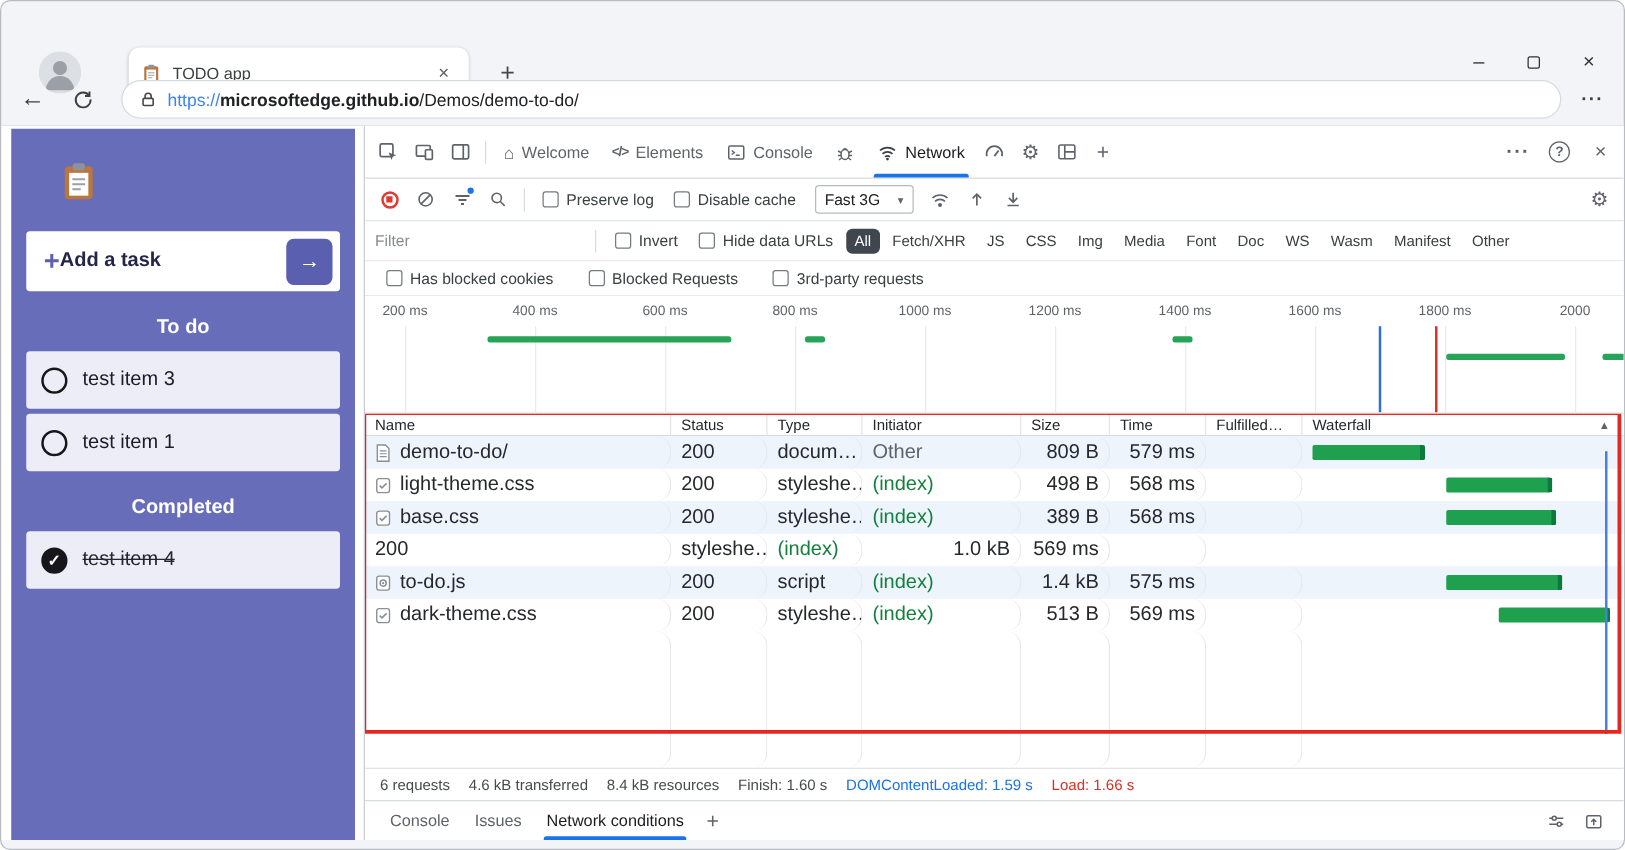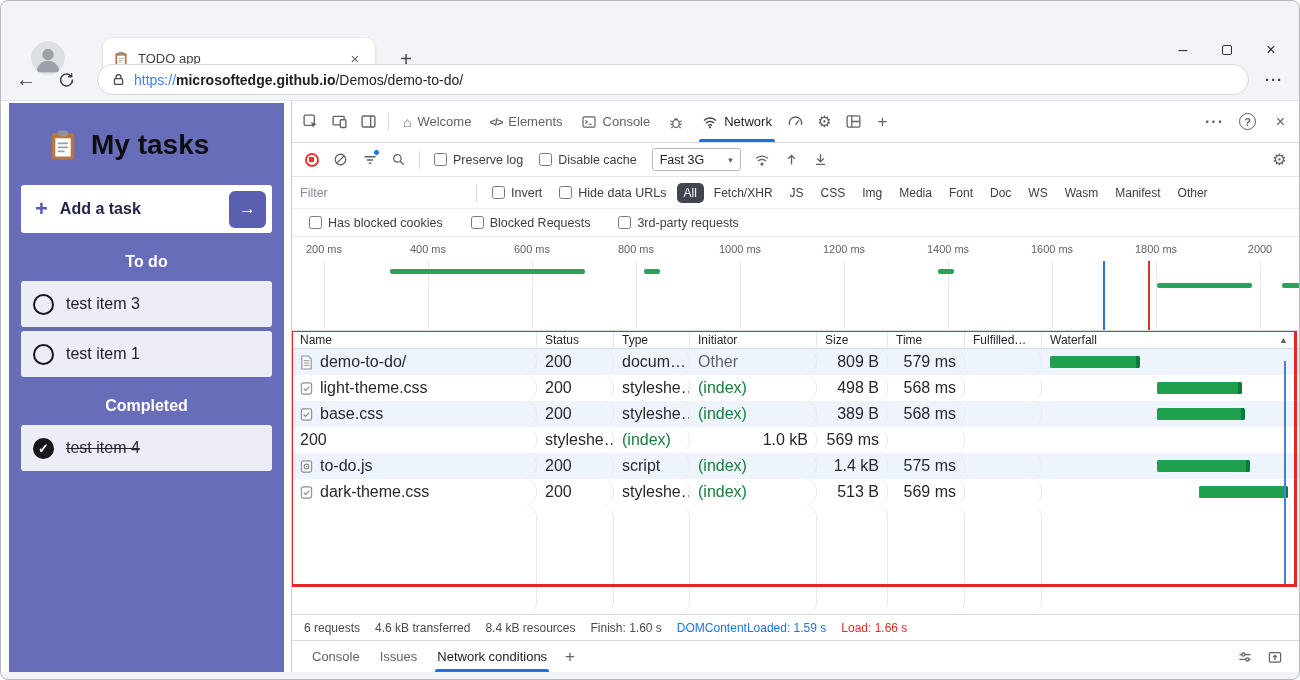--- a/index.html
+++ b/index.html
@@ -34,21 +34,21 @@
 
   
   .content { position:absolute; top:100px; left:0; right:0; bottom:7px; background:#fff; }
 
   
   .todo { position:absolute; left:8px; top:2px; width:275px; bottom:0; background:#686db9; padding-top:26px; }
   .todo-titlerow { display:flex; align-items:center; margin-left:38px; gap:12px; }
   .todo-title { font-size:28px; font-weight:700; color:#0d0d12; }
   .addtask { margin:24px 12px 0; height:48px; background:#fff; border-radius:3px; display:flex; align-items:center; padding:0 6px 0 14px; cursor:pointer; }
   .addtask-plus { color:#5a5fb0; font-size:22px; font-weight:700; }
-  .addtask-label { flex:1; margin-left:12px; font-size:16px; font-weight:700; color:#23264b; }
+  .addtask-label { flex:1; font-size:16px; font-weight:700; color:#23264b; }
   .addtask-go { width:37px; height:37px; background:#5a5fb0; border-radius:6px; color:#fff; font-size:17px; font-weight:700; }
   .section-h { text-align:center; color:#fff; font-weight:700; font-size:16px; margin-top:20px; }
   .titem { margin:10px 12px 0; height:46px; background:#ededf7; border-radius:3px; display:flex; align-items:center; padding:0 12px; gap:12px; }
   .titem + .titem { margin-top:4px; }
   .tcheck { width:21px; height:21px; border:2.5px solid #17171b; border-radius:50%; flex:none; background:transparent;
             font-size:13px; font-weight:700; color:#fff; }
   .tcheck.done { background:#17171b; }
   .titem-label { font-size:16px; color:#1c1c22; }
   .done-label { text-decoration:line-through; color:#26262c; }
 
@@ -67,21 +67,21 @@
   .help-circle { width:17px; height:17px; border:1.5px solid #5f6368; border-radius:50%; font-size:11px; font-weight:700; color:#5f6368; }
   .vdiv { width:1px; height:18px; background:#dadce0; margin:0 5px; flex:none; }
 
   .dt-nettoolbar { height:34px; flex:none; display:flex; align-items:center; gap:2px; border-bottom:1px solid #e3e6e9; padding:0 6px; }
   .tool-btn { width:27px; height:27px; color:#5f6368; position:relative; flex:none; }
   .record-ring { width:14px; height:14px; border:2px solid #df3a32; border-radius:50%; display:flex; align-items:center; justify-content:center; }
   .record-ring::after { content:""; width:5px; height:5px; background:#df3a32; }
   .badge { position:absolute; right:3px; top:3px; width:7px; height:7px; background:#1a73e8; border-radius:50%; border:1.5px solid #fff; }
   .chk { width:13px; height:13px; border:1.4px solid #767b80; border-radius:2.5px; background:#fff; flex:none; }
   .chklabel { display:flex; align-items:center; gap:6px; font-size:12.5px; color:#3c4043; padding:0 7px; white-space:nowrap; cursor:pointer; }
-  .throttle { height:23px; border:1px solid #b6bac0; border-radius:3px; padding:0 7px; display:flex; align-items:center; gap:24px;
+  .throttle { height:23px; border:1px solid #b6bac0; border-radius:3px; padding:0 7px; display:flex; align-items:center; gap:14px;
               font-size:12.5px; color:#202124; margin:0 6px; background:#fff; cursor:pointer; white-space:nowrap; }
   .caret { font-size:9px; color:#5f6368; }
   .gear { font-size:16px; color:#5f6368; }
 
   .dt-filterrow { height:32px; flex:none; display:flex; align-items:center; border-bottom:1px solid #e9ebee; padding:0 8px; gap:3px; }
   .filter-input { width:168px; border:none; outline:none; font-size:12.5px; color:#4d7c0f; background:transparent; }
   .filter-input::placeholder { color:#878c92; }
   .pill { font-size:12px; color:#3a3d42; padding:3px 7px; border-radius:5px; cursor:pointer; white-space:nowrap; }
   .pill.active { background:#40464e; color:#fff; }
 
@@ -187,21 +187,20 @@
     <div class="todo">
       <div class="todo-titlerow">
         <svg viewBox="0 0 20 20" width="32" height="32">
           <rect x="3" y="2.5" width="14" height="16.5" rx="2" fill="#b9763f"></rect>
           <rect x="5.2" y="5.8" width="9.6" height="11.4" fill="#fff"></rect>
           <rect x="7" y="1" width="6" height="3.6" rx="1" fill="#8d9399"></rect>
           <line x1="6.8" y1="9" x2="13.2" y2="9" stroke="#9aa0a6" stroke-width="1"></line>
           <line x1="6.8" y1="11.5" x2="13.2" y2="11.5" stroke="#9aa0a6" stroke-width="1"></line>
           <line x1="6.8" y1="14" x2="11" y2="14" stroke="#9aa0a6" stroke-width="1"></line>
         </svg>
-        <span class="todo-title">My tasks</span>
       </div>
       <div class="addtask">
         <span class="addtask-plus">+</span>
         <span class="addtask-label">Add a task</span>
         <span class="addtask-go center">→</span>
       </div>
       <div class="section-h">To do</div>
       <div class="titem">
         <span class="tcheck center"></span>
         <span class="titem-label">test item 3</span>

